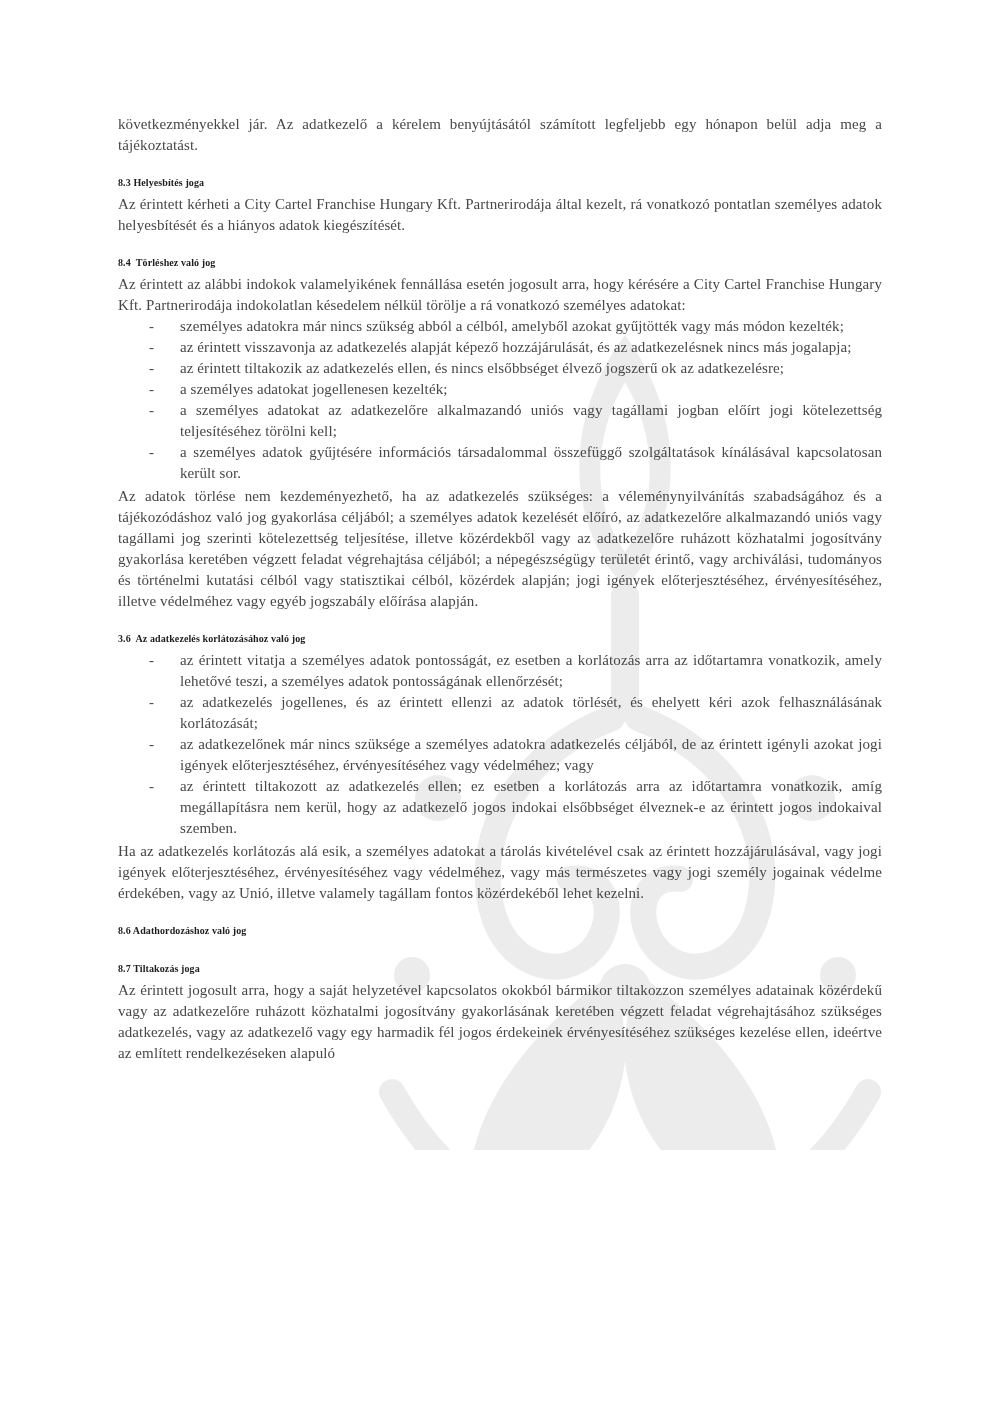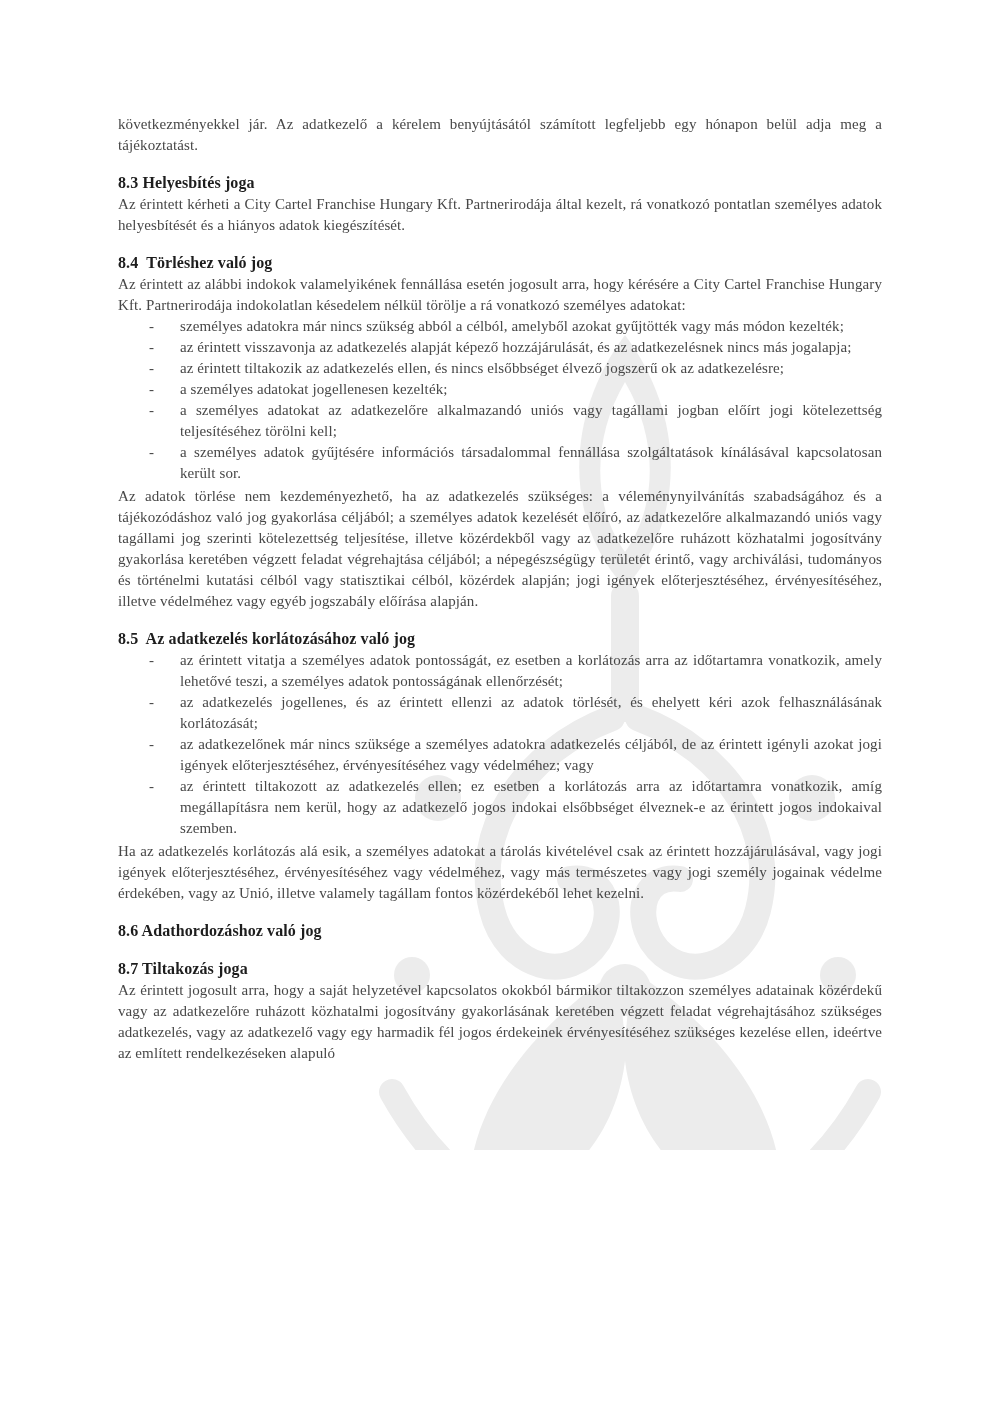--- a/index.html
+++ b/index.html
@@ -32,21 +32,21 @@
     font-size: 15px;
     line-height: 21px;
   }
   .content p {
     margin: 0;
     text-align: justify;
     letter-spacing: 0.1px;
   }
   .content h2 {
     margin: 16px 0 0 0;
-    font-size: 16px;
+    font-size: 10px;
     line-height: 22px;
     font-weight: bold;
     color: #1d1d1d;
     white-space: pre-wrap;
     letter-spacing: 0.1px;
   }
   .content .after-list {
     margin-top: 2px;
   }
   .bullets {
@@ -131,26 +131,26 @@
       <div class="bullet">
         <span class="dash">-</span>
         <span class="btxt">a személyes adatokat jogellenesen kezelték;</span>
       </div>
       <div class="bullet">
         <span class="dash">-</span>
         <span class="btxt">a személyes adatokat az adatkezelőre alkalmazandó uniós vagy tagállami jogban előírt jogi kötelezettség teljesítéséhez törölni kell;</span>
       </div>
       <div class="bullet">
         <span class="dash">-</span>
-        <span class="btxt">a személyes adatok gyűjtésére információs társadalommal fennállása szolgáltatások kínálásával kapcsolatosan került sor.</span>
+        <span class="btxt">a személyes adatok gyűjtésére információs társadalommal összefüggő szolgáltatások kínálásával kapcsolatosan került sor.</span>
       </div>
     </div>
     <p class="after-list">Az adatok törlése nem kezdeményezhető, ha az adatkezelés szükséges: a véleménynyilvánítás szabadságához és a tájékozódáshoz való jog gyakorlása céljából; a személyes adatok kezelését előíró, az adatkezelőre alkalmazandó uniós vagy tagállami jog szerinti kötelezettség teljesítése, illetve közérdekből vagy az adatkezelőre ruházott közhatalmi jogosítvány gyakorlása keretében végzett feladat végrehajtása céljából; a népegészségügy területét érintő, vagy archiválási, tudományos és történelmi kutatási célból vagy statisztikai célból, közérdek alapján;  jogi igények előterjesztéséhez, érvényesítéséhez, illetve védelméhez vagy egyéb jogszabály előírása alapján.</p>
 
-    <h2>8.5  Az adatkezelés korlátozásához való jog</h2>
+    <h2>3.6  Az adatkezelés korlátozásához való jog</h2>
     <div class="bullets">
       <div class="bullet">
         <span class="dash">-</span>
         <span class="btxt">az érintett vitatja a személyes adatok pontosságát, ez esetben a korlátozás arra az időtartamra vonatkozik, amely lehetővé teszi, a személyes adatok pontosságának ellenőrzését;</span>
       </div>
       <div class="bullet">
         <span class="dash">-</span>
         <span class="btxt">az adatkezelés jogellenes, és az érintett ellenzi az adatok törlését, és ehelyett kéri azok felhasználásának korlátozását;</span>
       </div>
       <div class="bullet">

